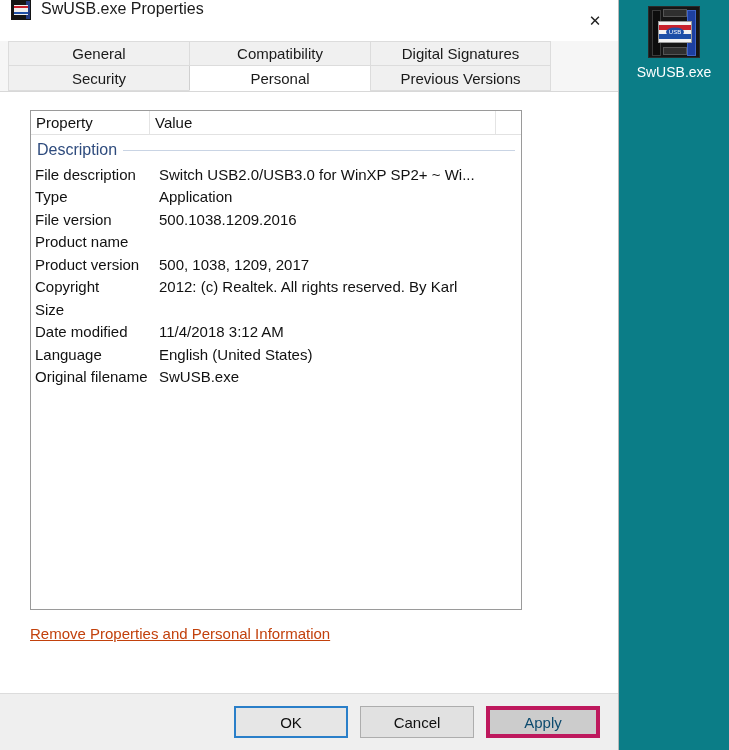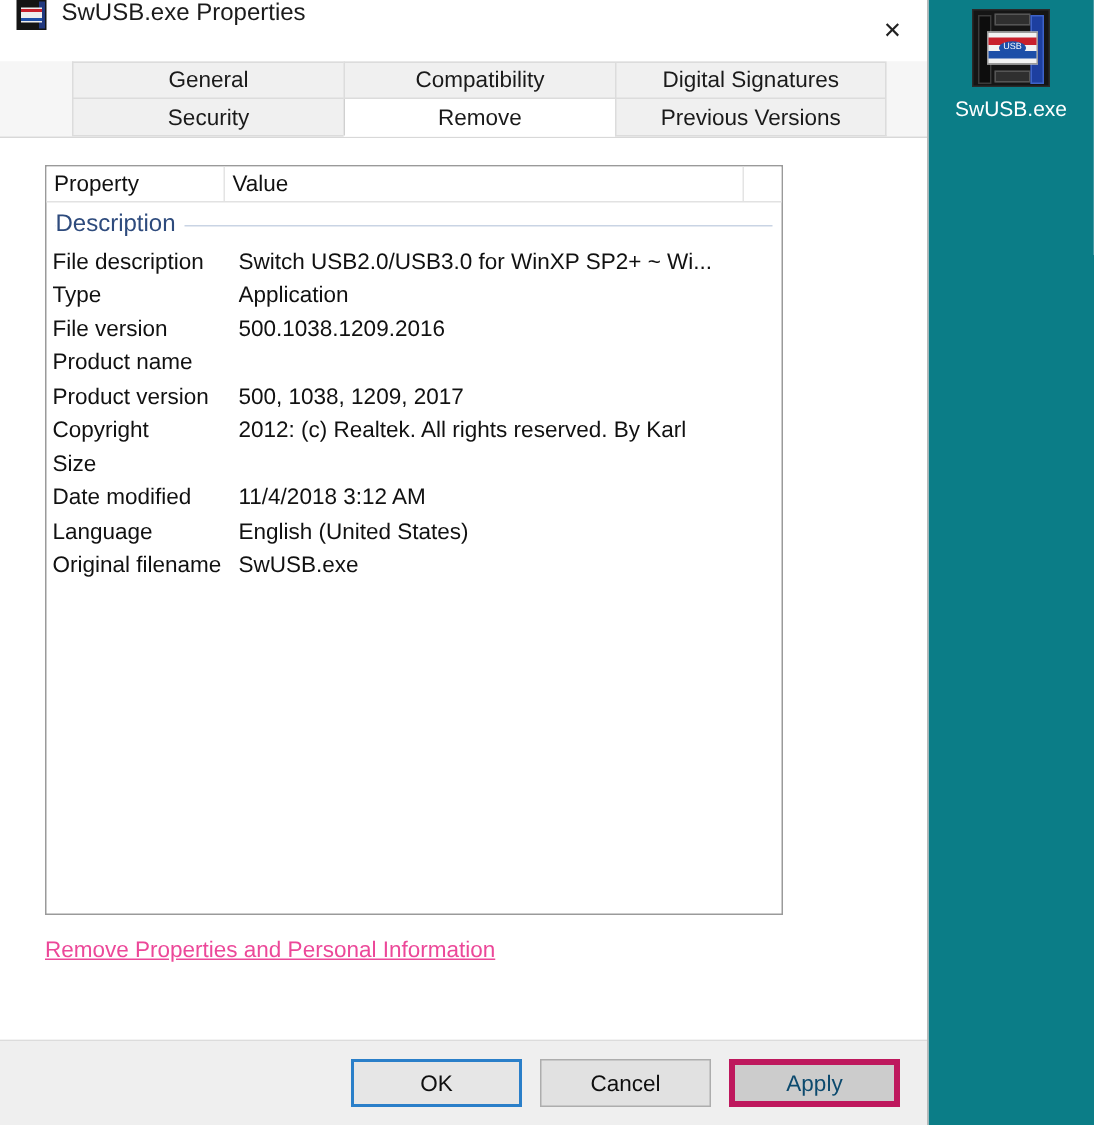--- a/index.html
+++ b/index.html
@@ -179,21 +179,20 @@
   .tabstrip {
     flex: 0 0 auto;
     padding-left: 8px;
     padding-right: 8px;
     background: #f6f6f6;
     position: relative;
   }
   .tabrow {
     display: flex;
     height: 25px;
-    margin-left: 40px;
   }
   .tab {
     width: 181px;
     height: 25px;
     box-sizing: border-box;
     background: #f0f0f0;
     border: 1px solid #dcdcdc;
     border-right: none;
     display: flex;
     align-items: center;
@@ -302,21 +301,21 @@
     color: #111111;
     white-space: nowrap;
     overflow: hidden;
   }
 
   .remove-link {
     position: absolute;
     left: 30px;
     top: 533px;
     font-size: 15px;
-    color: #ec4899;
+    color: #c2410c;
     text-decoration: underline;
     cursor: pointer;
     white-space: nowrap;
   }
 
   
   .buttonbar {
     flex: 0 0 auto;
     height: 57px;
     background: #efefef;
@@ -389,21 +388,21 @@
     </div>
 
     <div class="tabstrip">
       <div class="tabrow row1">
         <div class="tab">General</div>
         <div class="tab">Compatibility</div>
         <div class="tab">Digital Signatures</div>
       </div>
       <div class="tabrow row2">
         <div class="tab">Security</div>
-        <div class="tab selected">Remove</div>
+        <div class="tab selected">Personal</div>
         <div class="tab">Previous Versions</div>
       </div>
     </div>
 
     <div class="content">
 
       <div class="listbox">
 
         <div class="lb-header">
           <div class="col c1">Property</div>

